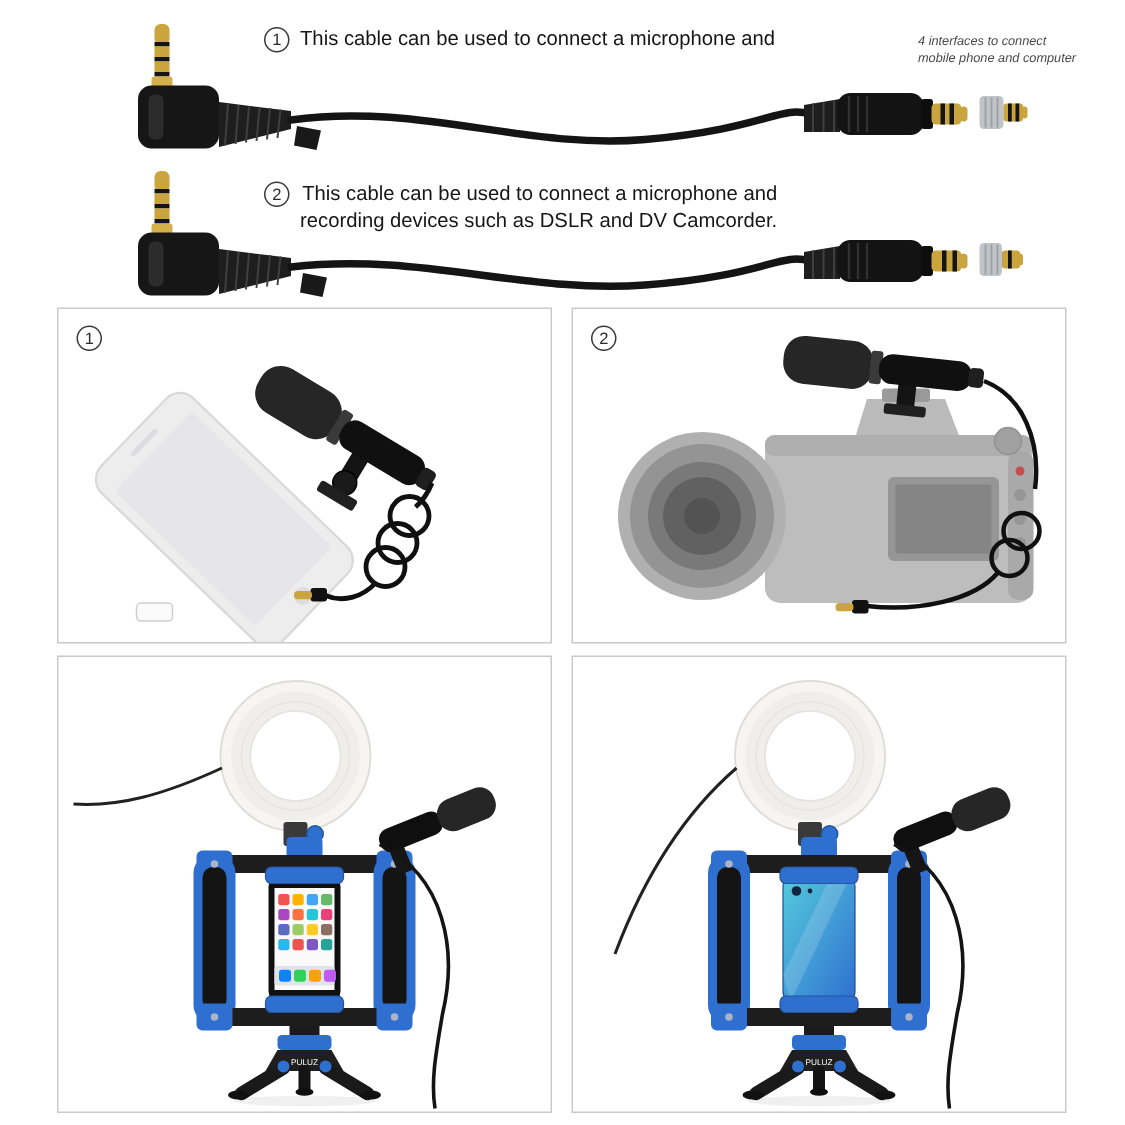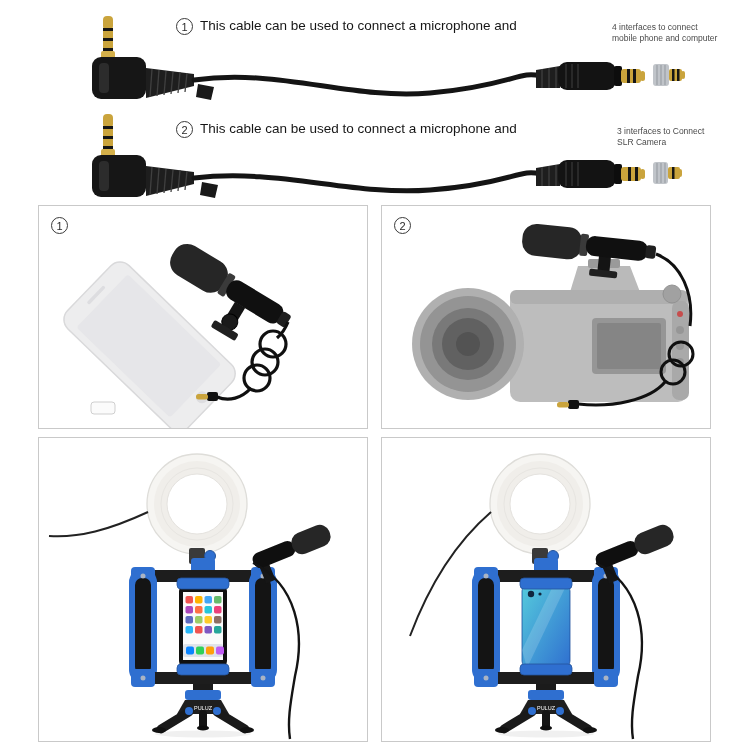--- a/index.html
+++ b/index.html
@@ -7,21 +7,21 @@
   body { width:750px; height:750px; font-family:"Liberation Sans", sans-serif; position:relative; }
   .stage { position:absolute; left:0; top:0; width:750px; height:750px; background:#fff; overflow:hidden; }
   .abs { position:absolute; }
   .caption { display:flex; gap:7px; font-size:13.5px; color:#161616; }
   .caption .lines { line-height:18px; text-align:right; }
   .num-badge {
     width:17px; height:17px; border:1.2px solid #3a3a3a; border-radius:50%;
     display:flex; align-items:center; justify-content:center;
     font-size:11px; color:#2a2a2a; flex:0 0 auto; margin-top:1px; background:#fff;
   }
-  .side-note { font-size:8.5px; color:#4a4a4a; line-height:11px; }
+  .side-note { font-size:8.5px; color:#4a4a4a; line-height:11px;font-style:italic; }
   .panel { position:absolute; border:1px solid #c9c9c9; background:#fff; overflow:hidden; }
   .panel-num { position:absolute; top:10px; left:12px; }
   svg { display:block; }
 </style>
 </head>
 <body>
 
 <div class="stage">
 
   <svg class="abs" style="left:0;top:6px" width="750" height="100" viewBox="0 0 750 100">
@@ -151,25 +151,22 @@
       <rect x="668" y="63" width="12" height="12" rx="2" fill="#caa43c"></rect>
       <rect x="672" y="63" width="2.5" height="12" fill="#151515"></rect>
       <rect x="678" y="65" width="4" height="8" rx="2" fill="#caa43c"></rect>
     </g>
   </svg>
 
   <div class="abs caption" style="left:176px; top:120px; width:380px">
     <span class="num-badge">2</span>
     <div class="lines">
       <div>This cable can be used to connect a microphone and</div>
+      <div>recording devices such as DSLR and DV Camcorder.</div>
     </div>
-  </div>
-  <div class="abs side-note" style="left:617px; top:126px; width:110px">
-    <div>3 interfaces to Connect</div>
-    <div>SLR Camera</div>
   </div>
 
   <div class="panel" style="left:38px; top:205px; width:330px; height:224px">
     <span class="num-badge panel-num">1</span>
     <svg width="328" height="222" viewBox="0 0 328 222">
 
       <g transform="translate(112,142) rotate(-46)" opacity="0.95">
         <rect x="-44" y="-86" width="88" height="168" rx="13" fill="#ededee" stroke="#d7d7d9" stroke-width="1.5"></rect>
         <rect x="-37" y="-68" width="74" height="130" rx="3" fill="#e5e5e8"></rect>
         <circle cx="0" cy="71" r="6" fill="#dcdcdf"></circle>

